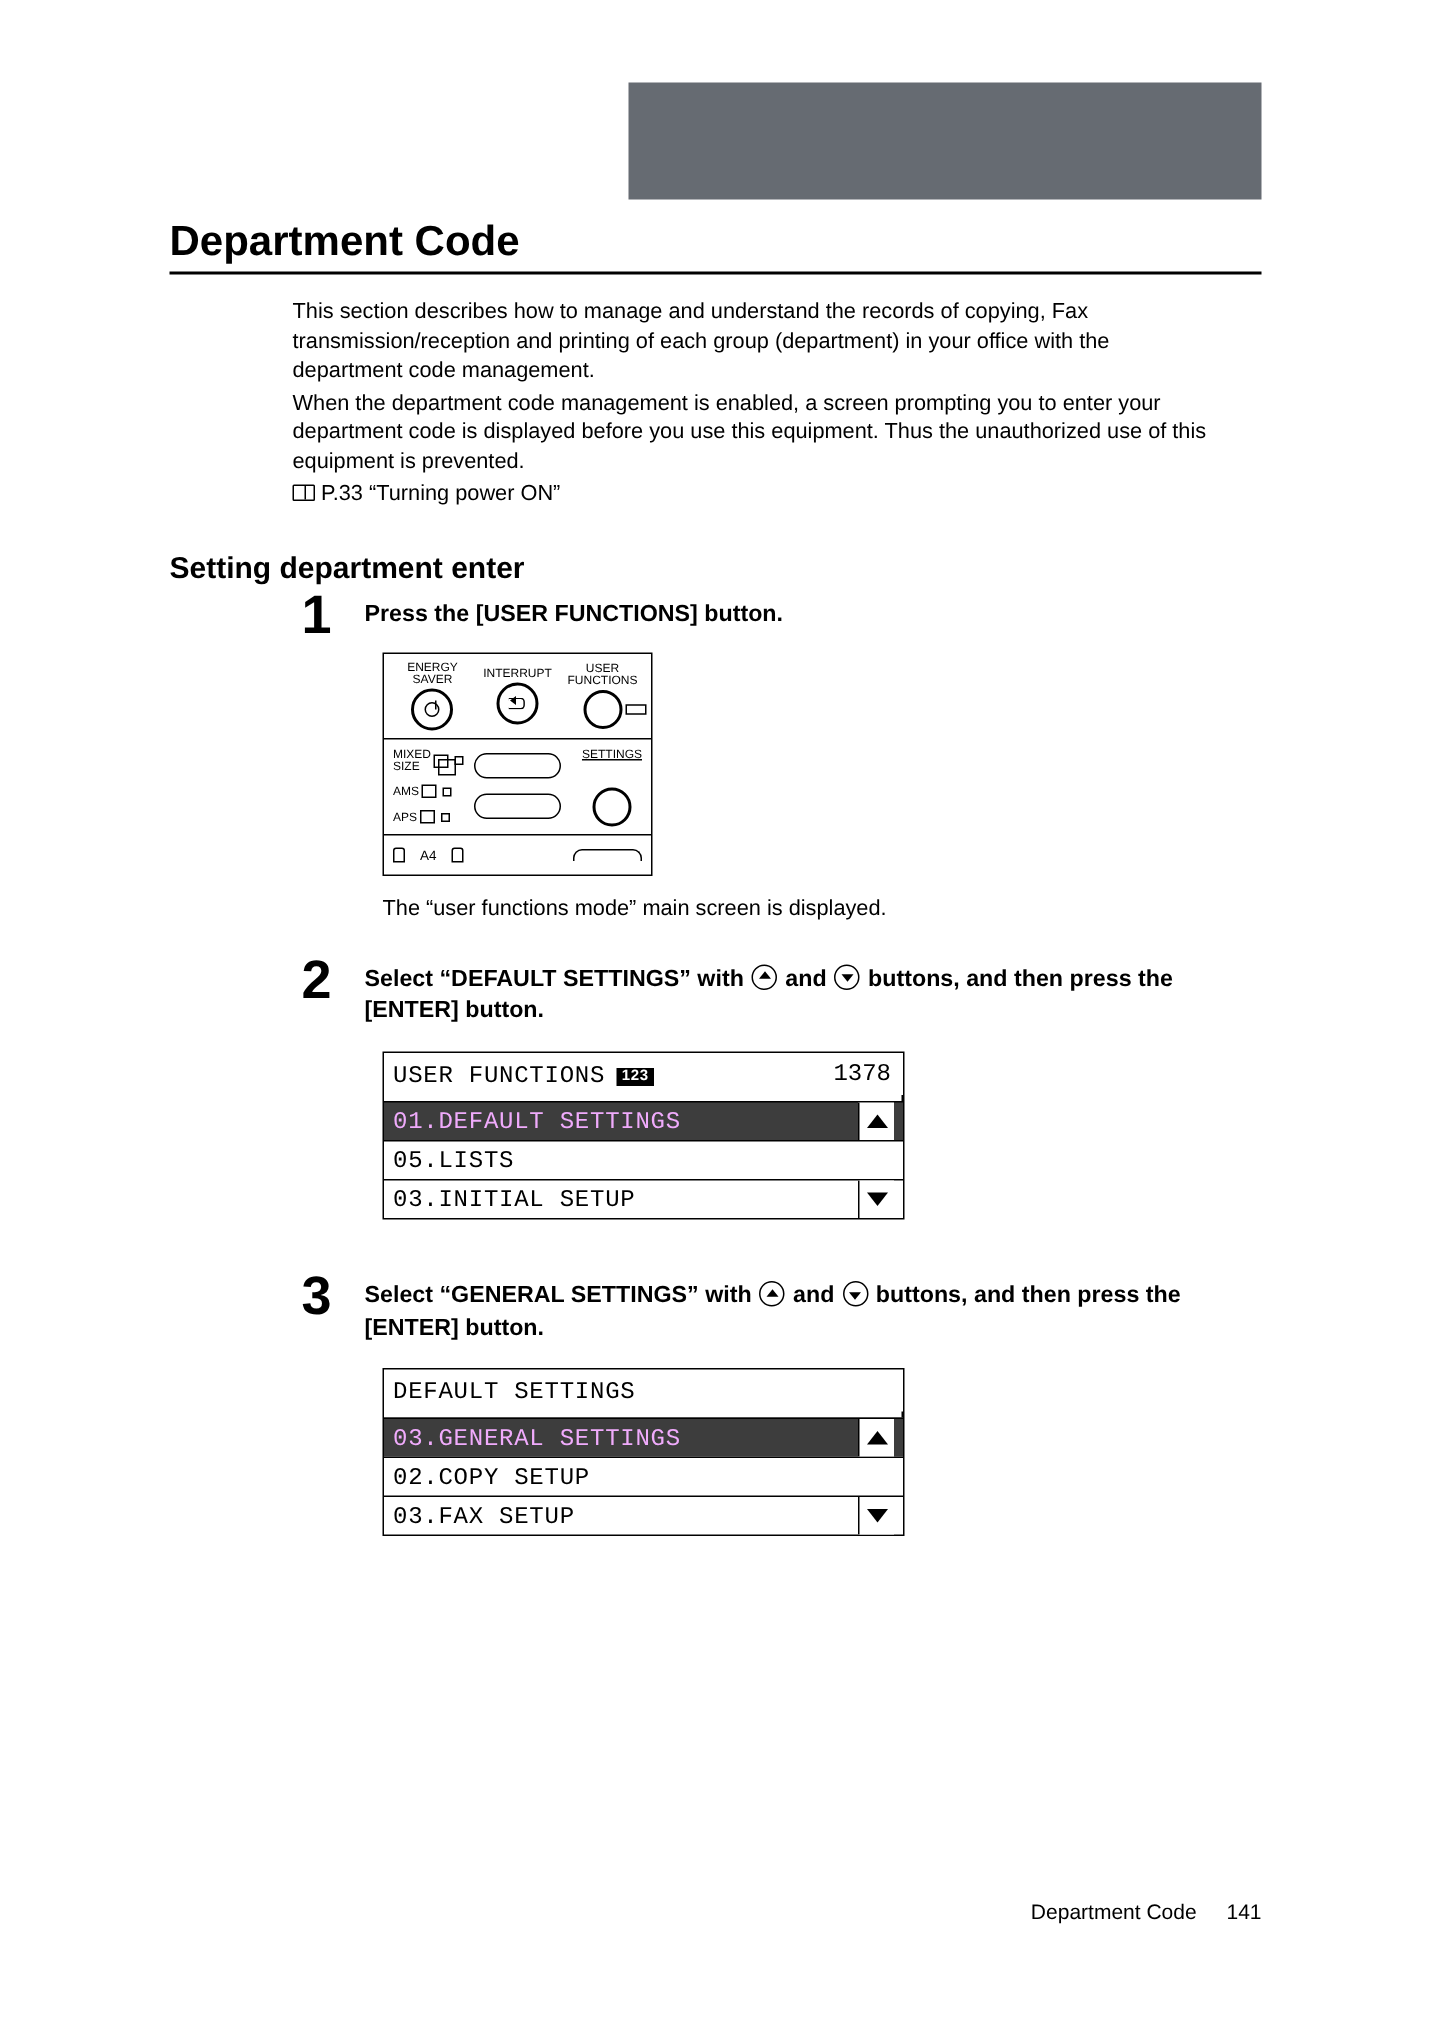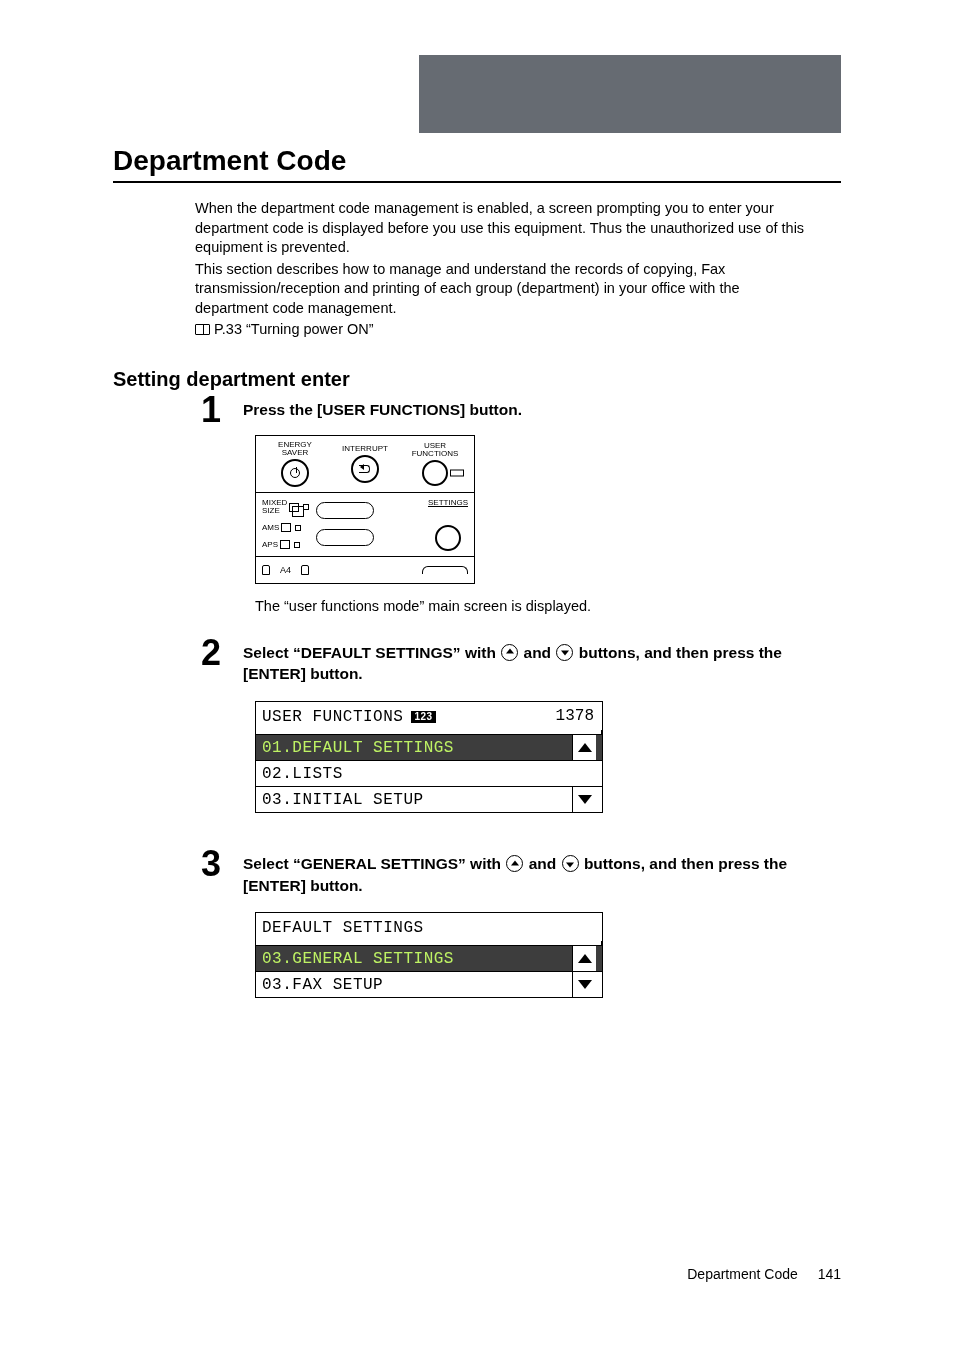--- a/index.html
+++ b/index.html
@@ -94,21 +94,21 @@
     width: 0; height: 0;
     border-left: 4px solid transparent;
     border-right: 4px solid transparent;
     transform: translate(-50%, -50%);
   }
   .circbtn.up::before { border-bottom: 5px solid #000; margin-top: -1px; }
   .circbtn.down::before { border-top: 5px solid #000; margin-top: 1px; }
 
   .panel-illus {
     margin: 14px 0 14px 12px;
-    width: 220px;
+    width: 180px;
     border: 1px solid #000;
     font-size: 9px;
   }
   .panel-row {
     display: flex;
     border-bottom: 1px solid #000;
     align-items: center;
     padding: 5px 6px;
     gap: 4px;
     min-height: 55px;
@@ -185,21 +185,21 @@
     display: flex;
     align-items: center;
     height: 26px;
     padding: 0 6px;
     border-top: 1px solid #000;
   }
   .menu-row:first-child { border-top: none; }
   .menu-row.hdr { height: 28px; }
   .menu-row .text { flex: 1; letter-spacing: 0.5px; padding-top:1px; }
   .hl { background: #3d3d3d; color: #fff; }
-  .hl .text { color:#bef264; }
+  .hl .text { color:#f0abfc; }
   .scrollcell {
     width: 24px; height: 100%;
     border-left: 1px solid #000;
     display: flex; align-items: center; justify-content: center;
     background: #fff;
   }
   .scrollcell .tri {
     width: 0; height: 0;
     border-left: 7px solid transparent;
     border-right: 7px solid transparent;
@@ -237,22 +237,22 @@
 </head>
 <body>
 
 <div class="top-bar"></div>
 
 <div class="page">
 
   <h1 class="main-heading">Department Code</h1>
 
   <div class="intro-block">
+    <p>This section describes how to manage and understand the records of copying, Fax transmission/reception and printing of each group (department) in your office with the department code management.</p>
     <p>When the department code management is enabled, a screen prompting you to enter your department code is displayed before you use this equipment. Thus the unauthorized use of this equipment is prevented.</p>
-    <p>This section describes how to manage and understand the records of copying, Fax transmission/reception and printing of each group (department) in your office with the department code management.</p>
     <p class="ref-line">
       <span class="book-icon"></span><span>P.33 “Turning power ON”</span>
     </p>
   </div>
 
   <h2 class="sub-heading">Setting department enter</h2>
 
   <div class="steps">
 
     <div class="step">
@@ -329,21 +329,21 @@
             <div class="gap"></div>
             <div class="dashededge"></div>
           </div>
         <div class="menu-row hl">
           <span class="text">01.DEFAULT SETTINGS</span>
           <span class="scrollcell">
               <span class="tri up"></span>
             </span>
         </div>
         <div class="menu-row">
-          <span class="text">02.LISTS</span>
+          <span class="text">05.LISTS</span>
         </div>
         <div class="menu-row">
           <span class="text">03.INITIAL SETUP</span>
           <span class="scrollcell">
               <span class="tri down"></span>
             </span>
         </div>
       </div>
     </div>
 
@@ -361,20 +361,23 @@
             <div class="gap"></div>
             <div class="dashededge"></div>
           </div>
         <div class="menu-row hl">
           <span class="text">03.GENERAL SETTINGS</span>
           <span class="scrollcell">
               <span class="tri up"></span>
             </span>
         </div>
         <div class="menu-row">
+          <span class="text">02.COPY SETUP</span>
+        </div>
+        <div class="menu-row">
           <span class="text">03.FAX SETUP</span>
           <span class="scrollcell">
               <span class="tri down"></span>
             </span>
         </div>
       </div>
     </div>
 
   </div>
 </div>

